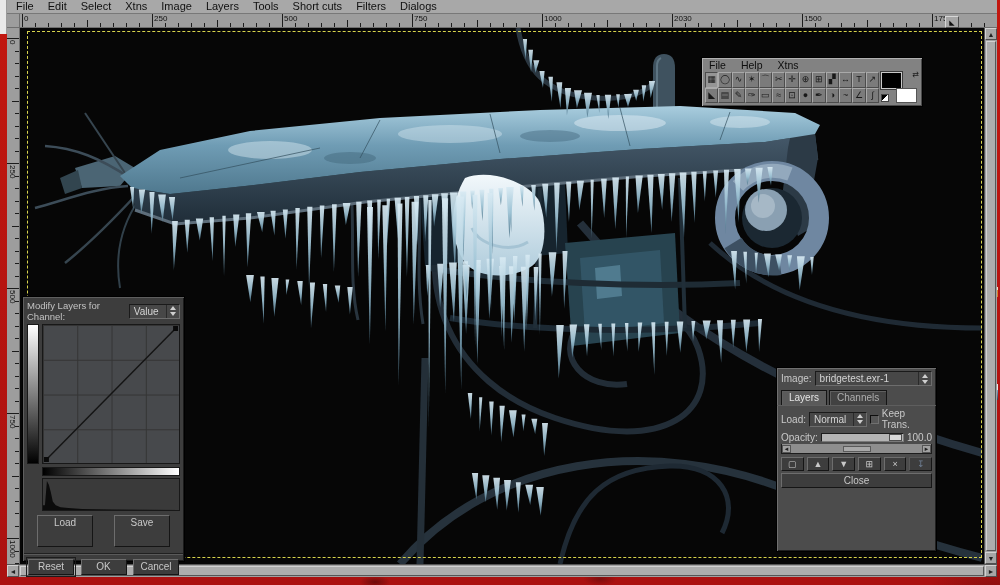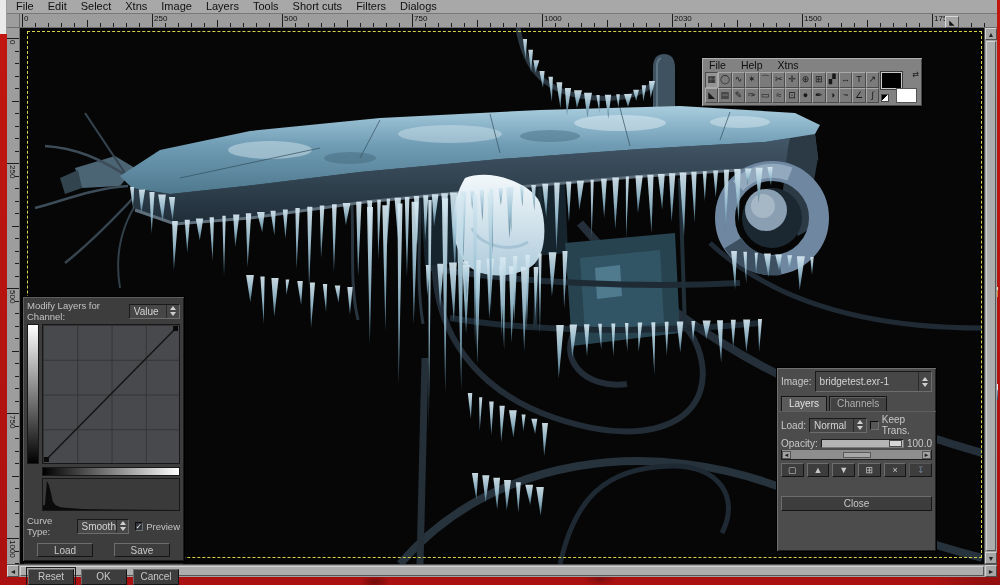--- a/index.html
+++ b/index.html
@@ -80,31 +80,31 @@
   .curve-grid{ position:relative; flex:1; height:140px; background:#47494c; border:1px solid #181818;
     background-image:linear-gradient(#343434 1px, transparent 1px), linear-gradient(90deg,#343434 1px, transparent 1px);
     background-size:25.2% 25.2%; }
   .curve-grid svg{ position:absolute; left:0; top:0; width:100%; height:100%; }
   .hgrad{ margin:3px 4px 0 19px; height:9px; background:linear-gradient(90deg,#000,#fff); border:1px solid #181818; }
   .hist{ margin:2px 4px 0 19px; height:33px; background:#3a3a3a; border:1px solid #181818; }
   .hist svg{ display:block; width:100%; height:100%; }
   .ctype-row{ display:flex; align-items:center; gap:3px; padding:4px 4px 2px; }
   .ctype-row .dropdown{ width:52px; }
   .loadsave{ display:flex; justify-content:space-between; padding:4px 14px 2px; }
-  .loadsave .dk-btn{ width:56px; height:14px; line-height:13px; }
+  .loadsave .dk-btn{ width:56px; height:32px; line-height:13px; }
   .cv-sep{ margin:4px 1px 0; border-top:1px solid #202020; border-bottom:1px solid #5a5a5a; }
   .cv-bottom{ display:flex; justify-content:space-between; padding:4px 5px; }
   .cv-bottom .dk-btn{ width:46px; height:16px; line-height:14px; }
   .cv-bottom .focused{ outline:1px solid #1c1c1c; outline-offset:1px; }
 
   
   .layers{ position:absolute; left:776px; top:367px; width:161px; height:185px; background:#4c4c4c; border:1px solid #000;
     box-shadow:inset 1px 1px 0 #6f6f6f, inset -1px -1px 0 #202020; color:#c9c9c9; font-size:10px; z-index:6; }
   .img-row{ display:flex; align-items:center; gap:3px; padding:3px 4px 2px; }
-  .img-row .dropdown{ flex:1; height:21px; }
+  .img-row .dropdown{ flex:1; height:15px; }
   .tabs{ display:flex; gap:2px; padding:2px 4px 0; }
   .tab{ padding:1px 7px 2px; font-size:10px; background:#424242; color:#aeaeae; border:1px solid #151515; border-bottom:none;
     box-shadow:inset 1px 1px 0 #5f5f5f; }
   .tab.active{ background:#5a5a5a; color:#e4e4e4; }
   .mode-row{ display:flex; align-items:center; gap:3px; padding:2px 4px 1px; border-top:1px solid #5e5e5e; }
   .mode-row .dropdown{ width:62px; }
   .opacity-row{ display:flex; align-items:center; gap:3px; padding:1px 4px; }
   .slider{ position:relative; flex:1; height:9px; background:#b4b4b4; border-top:1px solid #1c1c1c; border-left:1px solid #1c1c1c;
     border-right:1px solid #7a7a7a; border-bottom:1px solid #7a7a7a; }
   .slider-thumb{ position:absolute; right:1px; top:0; width:13px; height:7px; background:#d8d8d8; border:1px solid #4f4f4f; }
@@ -116,21 +116,21 @@
   .list-vscroll{ position:absolute; right:0; top:0; bottom:0; width:9px; background:#7f7f7f; border-left:1px solid #555;
     display:flex; flex-direction:column; justify-content:space-between; }
   .mini-arrow{ height:9px; background:#a2a2a2; border:1px solid #555; font-size:6px; line-height:7px; text-align:center; color:#222; }
   .list-hscroll{ margin:0 4px; height:10px; background:#8e8e8e; border:1px solid #1d1d1d; border-top:none; display:flex; align-items:center; }
   .lh-btn{ width:9px; height:8px; background:#a2a2a2; border:1px solid #555; font-size:6px; line-height:6px; text-align:center; color:#222; }
   .lh-track{ flex:1; display:flex; justify-content:center; }
   .lh-thumb{ width:28px; height:6px; background:#a8a8a8; border:1px solid #5a5a5a; }
   .actions{ display:flex; gap:3px; padding:3px 4px 1px; }
   .actions .dk-btn{ flex:1; height:14px; line-height:12px; font-size:9px; }
   .actions .disabled{ color:#6f7f95; border-top-color:#585858; border-left-color:#585858; }
-  .close-row{ padding:18px 4px; }
+  .close-row{ padding:1px 4px; }
   .close-row .dk-btn{ width:100%; height:15px; line-height:13px; }
 </style>
 </head>
 <body>
 
 <div class="screen">
   <div class="white-frag"></div>
   <div class="desk-icon1"></div>
   <div class="desk-icon2"></div>
 
@@ -602,33 +602,20 @@
           <rect x="132" y="1" width="5" height="5" fill="#0a0a0a"></rect>
         </svg>
       </div>
     </div>
     <div class="hgrad"></div>
     <div class="hist">
       <svg viewBox="0 0 139 33" preserveAspectRatio="none">
         <path d="M0,33 L0,28 L2,28 L4,2 L6,6 L8,14 L10,24 L13,28 L18,30 L26,31 L40,32 L70,32.5 L139,33 Z" fill="#0b0b0b"></path>
       </svg>
     </div>
-    <div class="ctype-row">
-      <span>Curve Type:</span>
-      <div class="dropdown">
-        <span>Smooth</span>
-        <span class="spin">
-            <span class="t-up"></span>
-            <span class="t-dn"></span>
-          </span>
-      </div>
-      <span style="flex:1"></span>
-      <span class="checkbox">✓</span>
-      <span>Preview</span>
-    </div>
     <div class="loadsave">
       <div class="dk-btn">Load</div>
       <div class="dk-btn">Save</div>
     </div>
     <div class="cv-sep"></div>
     <div class="cv-bottom">
       <div class="dk-btn focused">Reset</div>
       <div class="dk-btn">OK</div>
       <div class="dk-btn">Cancel</div>
     </div>

